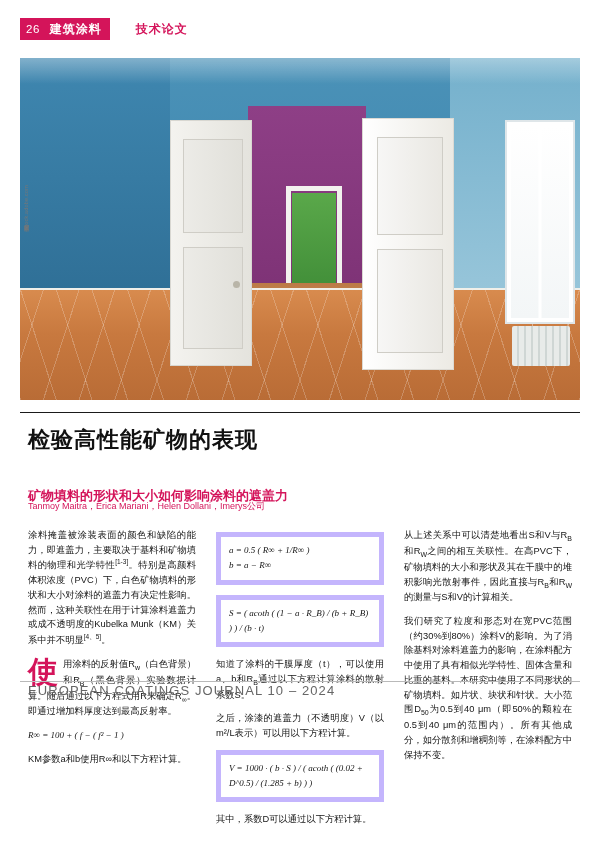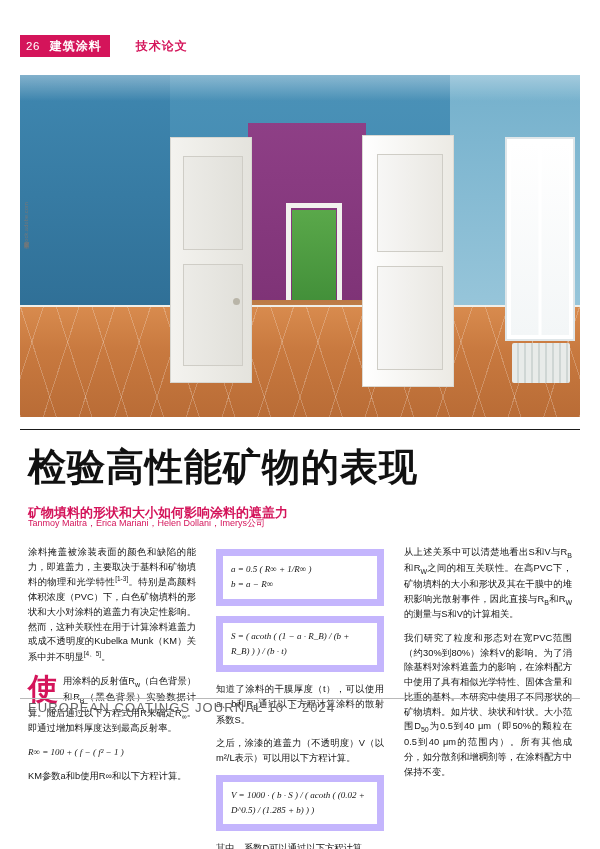--- a/index.html
+++ b/index.html
@@ -13,21 +13,20 @@
     font-family: "Liberation Sans", sans-serif;
     color: #1a1a1a;
     overflow: hidden;
     position: relative;
   }
   .page {
     position: relative;
     width: 600px;
     height: 712px;
     box-sizing: border-box;
-    margin-top: 17px;
   }
 
   
   .header {
     position: absolute;
     left: 20px;
     top: 18px;
     width: 560px;
     height: 22px;
     display: flex;
@@ -215,21 +214,21 @@
     position: absolute;
     left: 0; top: 0; width: 100%; height: 26px;
     background: linear-gradient(180deg, rgba(255,255,255,0.35), rgba(255,255,255,0));
   }
 
   
   .title {
     position: absolute;
     left: 28px;
     top: 425px;
-    font-size: 38px;
+    font-size: 22px;
     font-weight: bold;
     letter-spacing: 1px;
     color: #111;
     text-align: center;
   }
   .rule-top {
     position: absolute;
     left: 20px;
     top: 412px;
     width: 560px;
@@ -283,21 +282,21 @@
   
   .formula {
     font-family: "Liberation Serif", serif;
     font-size: 9px;
     font-style: italic;
     margin: 4px 0 9px 0;
     line-height: 1.7;
     text-align: left;
   }
   .boxed {
-    border: 7px solid #c4b5fd;
+    border: 5px solid #c4b5fd;
     padding: 6px 8px;
     margin: 4px 0 10px 0;
     box-sizing: border-box;
   }
   .sub { font-size: 7px; vertical-align: sub; font-style: normal; }
   .fnote { font-size: 6.5px; vertical-align: super; }
 
   
   .rule-bottom {
     position: absolute;

